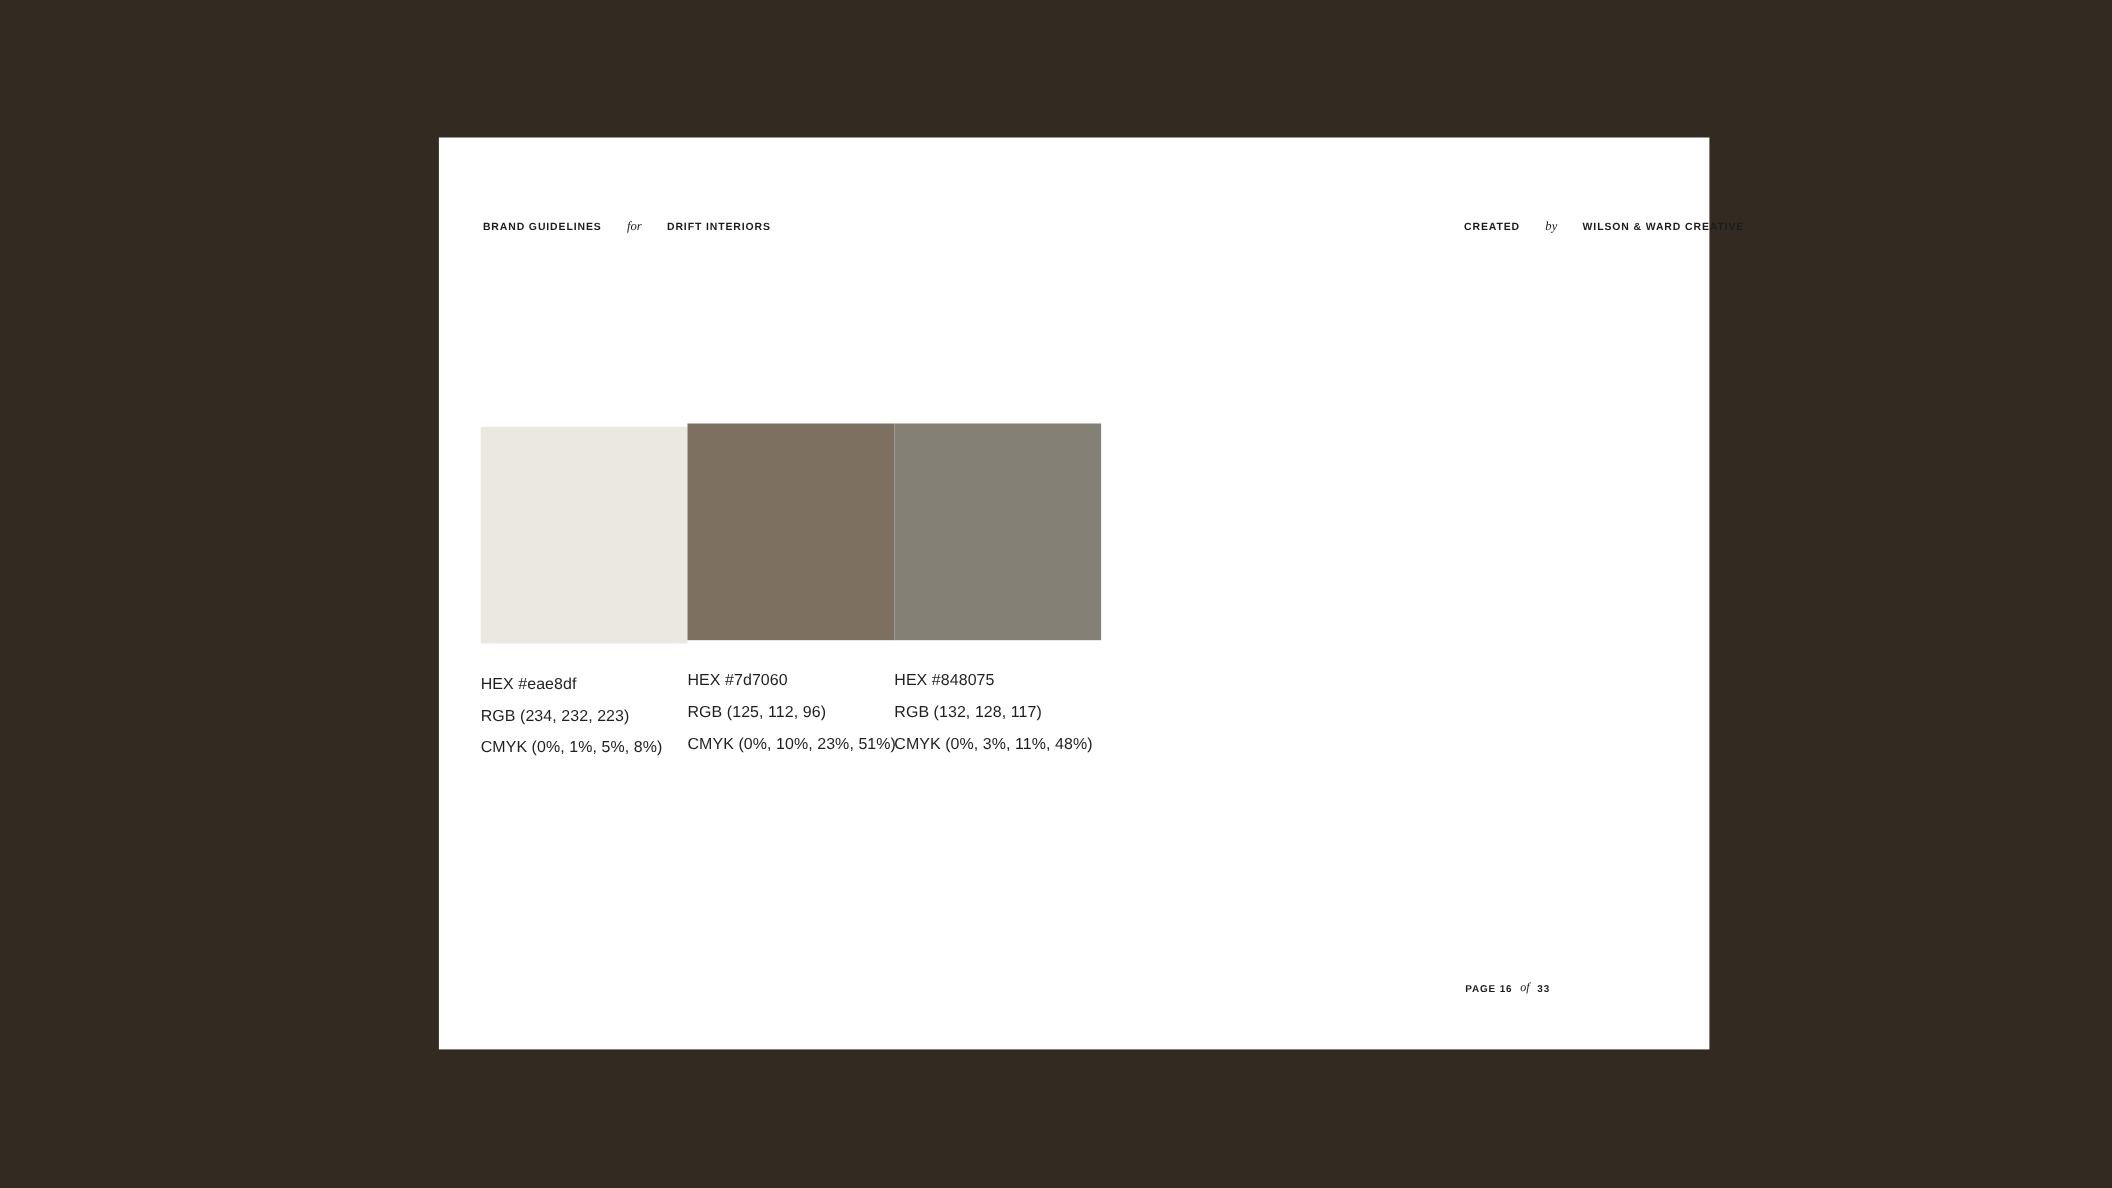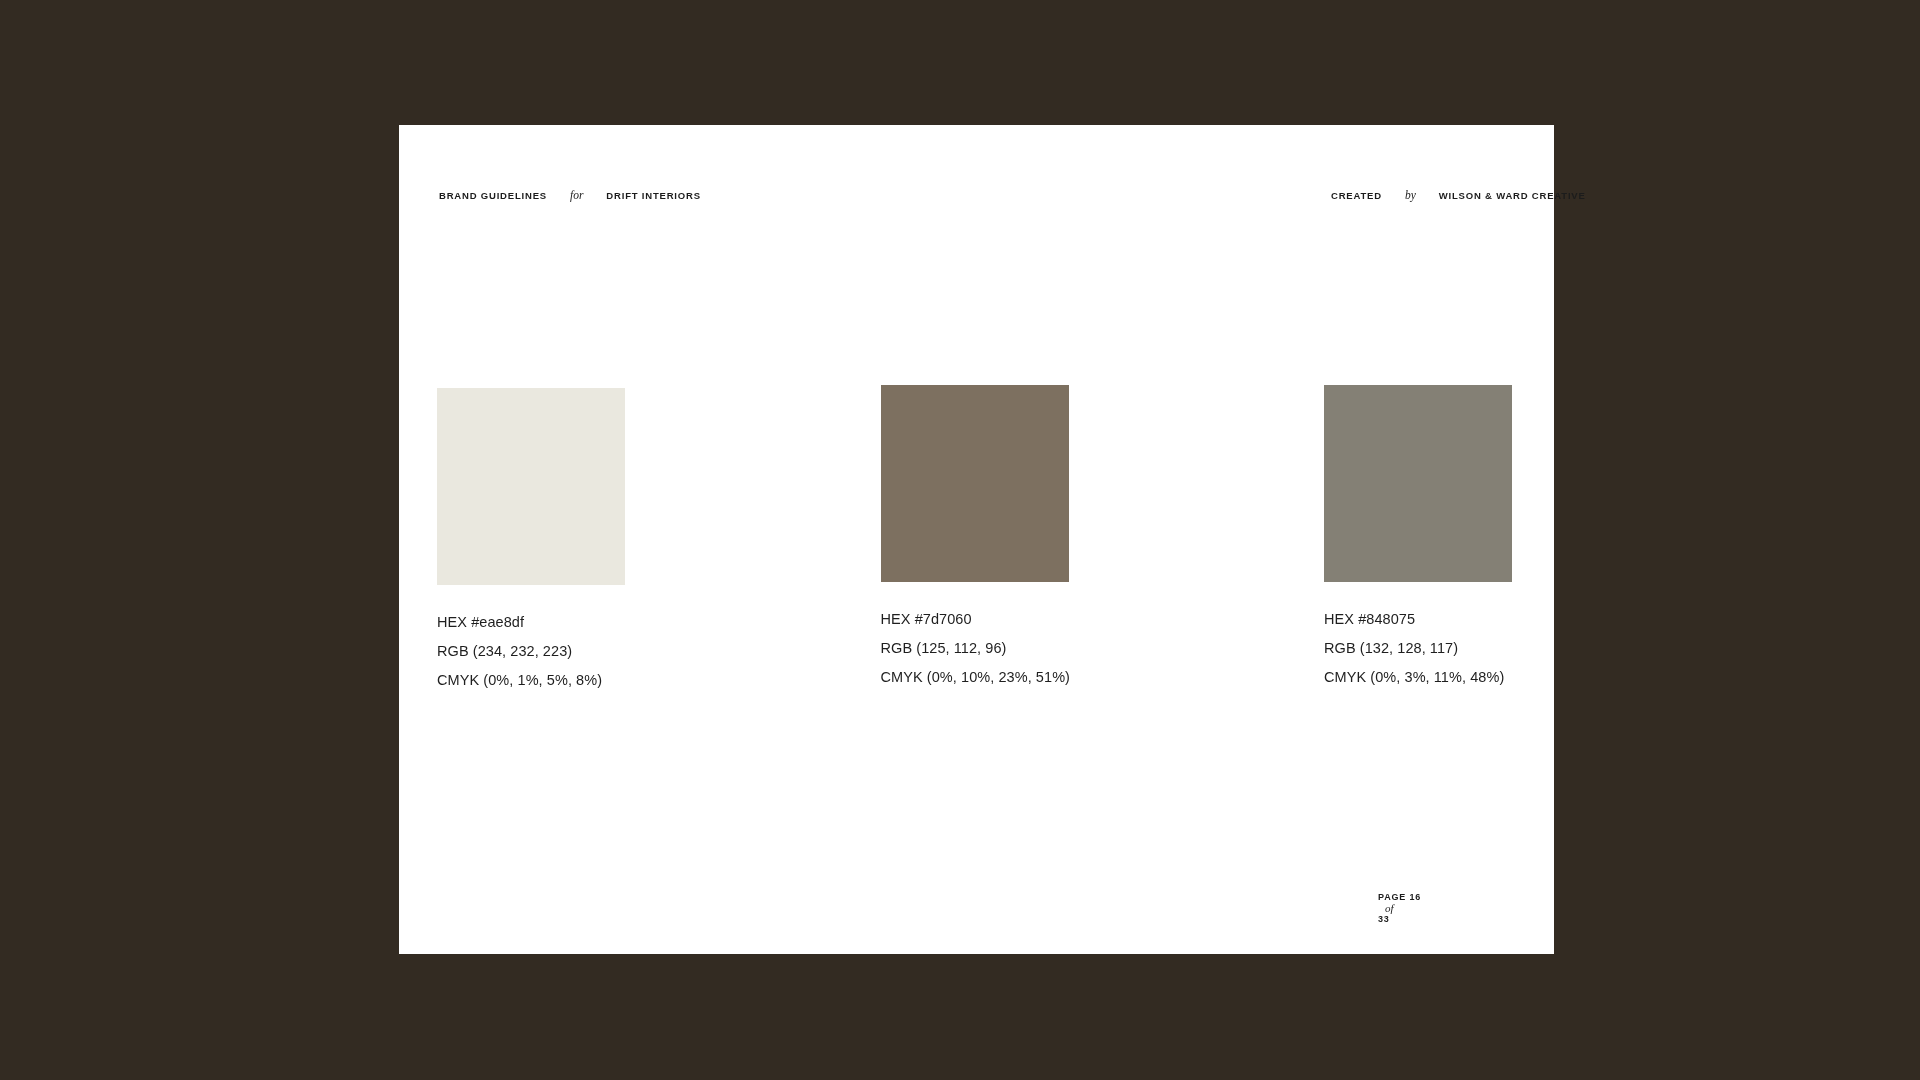--- a/index.html
+++ b/index.html
@@ -21,21 +21,21 @@
     left: 399px;
     top: 125px;
     width: 1155px;
     height: 829px;
     background: #ffffff;
   }
 
   
   .runhead {
     position: absolute;
-    top: 162px;
+    top: 173px;
     font-size: 9.5px;
     font-weight: 700;
     letter-spacing: 0.085em;
     color: #1c1c1c;
     white-space: nowrap;
     display: flex;
     align-items: baseline;
     text-align: right;
   }
   #runhead-left  { left: 439px; }
@@ -53,21 +53,21 @@
   .runhead .seg-a { margin-right: 0; }
   .runhead .seg-b { margin-left: 0; margin-top: 28px; }
 
   
   #palette {
     position: absolute;
     left: 437px;
     top: 388px;
     width: 1075px;
     display: flex;
-    justify-content: space-between;
+    justify-content: flex-start;
   }
   .swatch-cell {
     width: 188px;
     display: flex;
     flex-direction: column;
   }
   .swatch-chip {
     width: 188px;
     height: 197px;
   }
@@ -78,30 +78,29 @@
     color: #1f1f1f;
     letter-spacing: 0.005em;
     white-space: nowrap;
   }
   
   .swatch-cell.raised { margin-top: -3px; }
 
   
   #folio {
     position: absolute;
-    left: 1378px;
+    left: 1332px;
     top: 892px;
     font-size: 9px;
     font-weight: 700;
     letter-spacing: 0.09em;
     color: #1c1c1c;
     white-space: nowrap;
     display: flex;
-    align-items: flex-start;
-    flex-direction: column;
+    align-items: flex-end;
   }
   #folio .conj {
     font-family: "Liberation Serif", serif;
     font-style: italic;
     font-weight: 400;
     letter-spacing: 0;
     font-size: 11px;
     margin: 0 7px;
   }
 </style>

